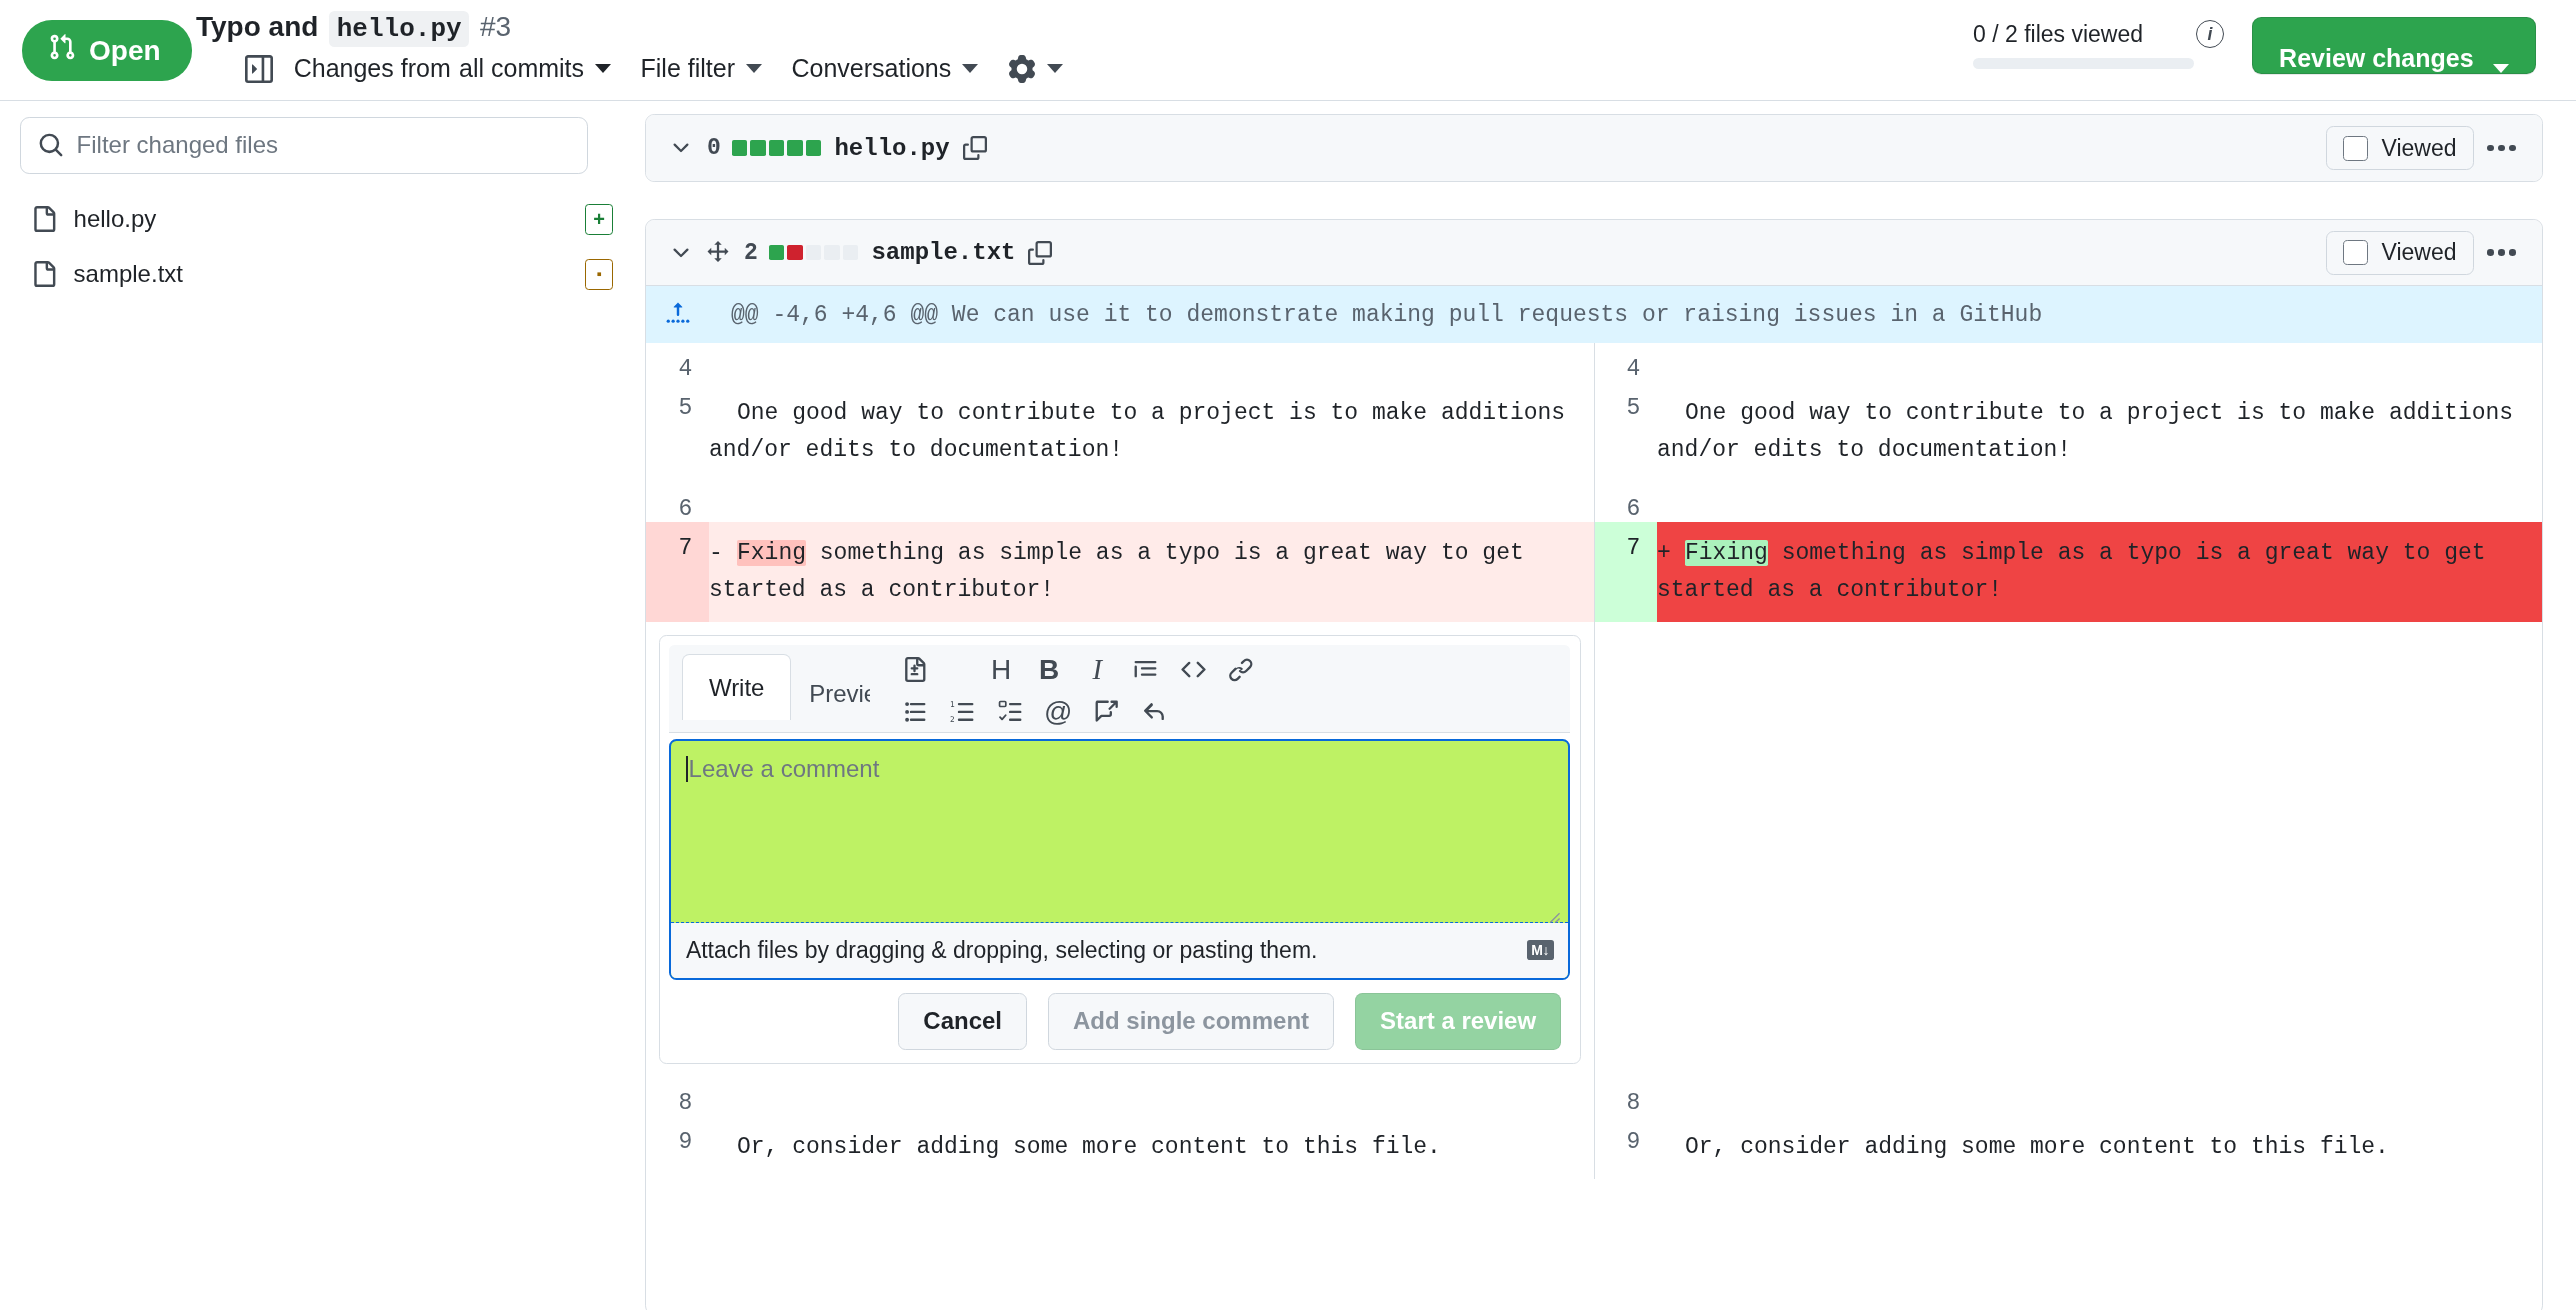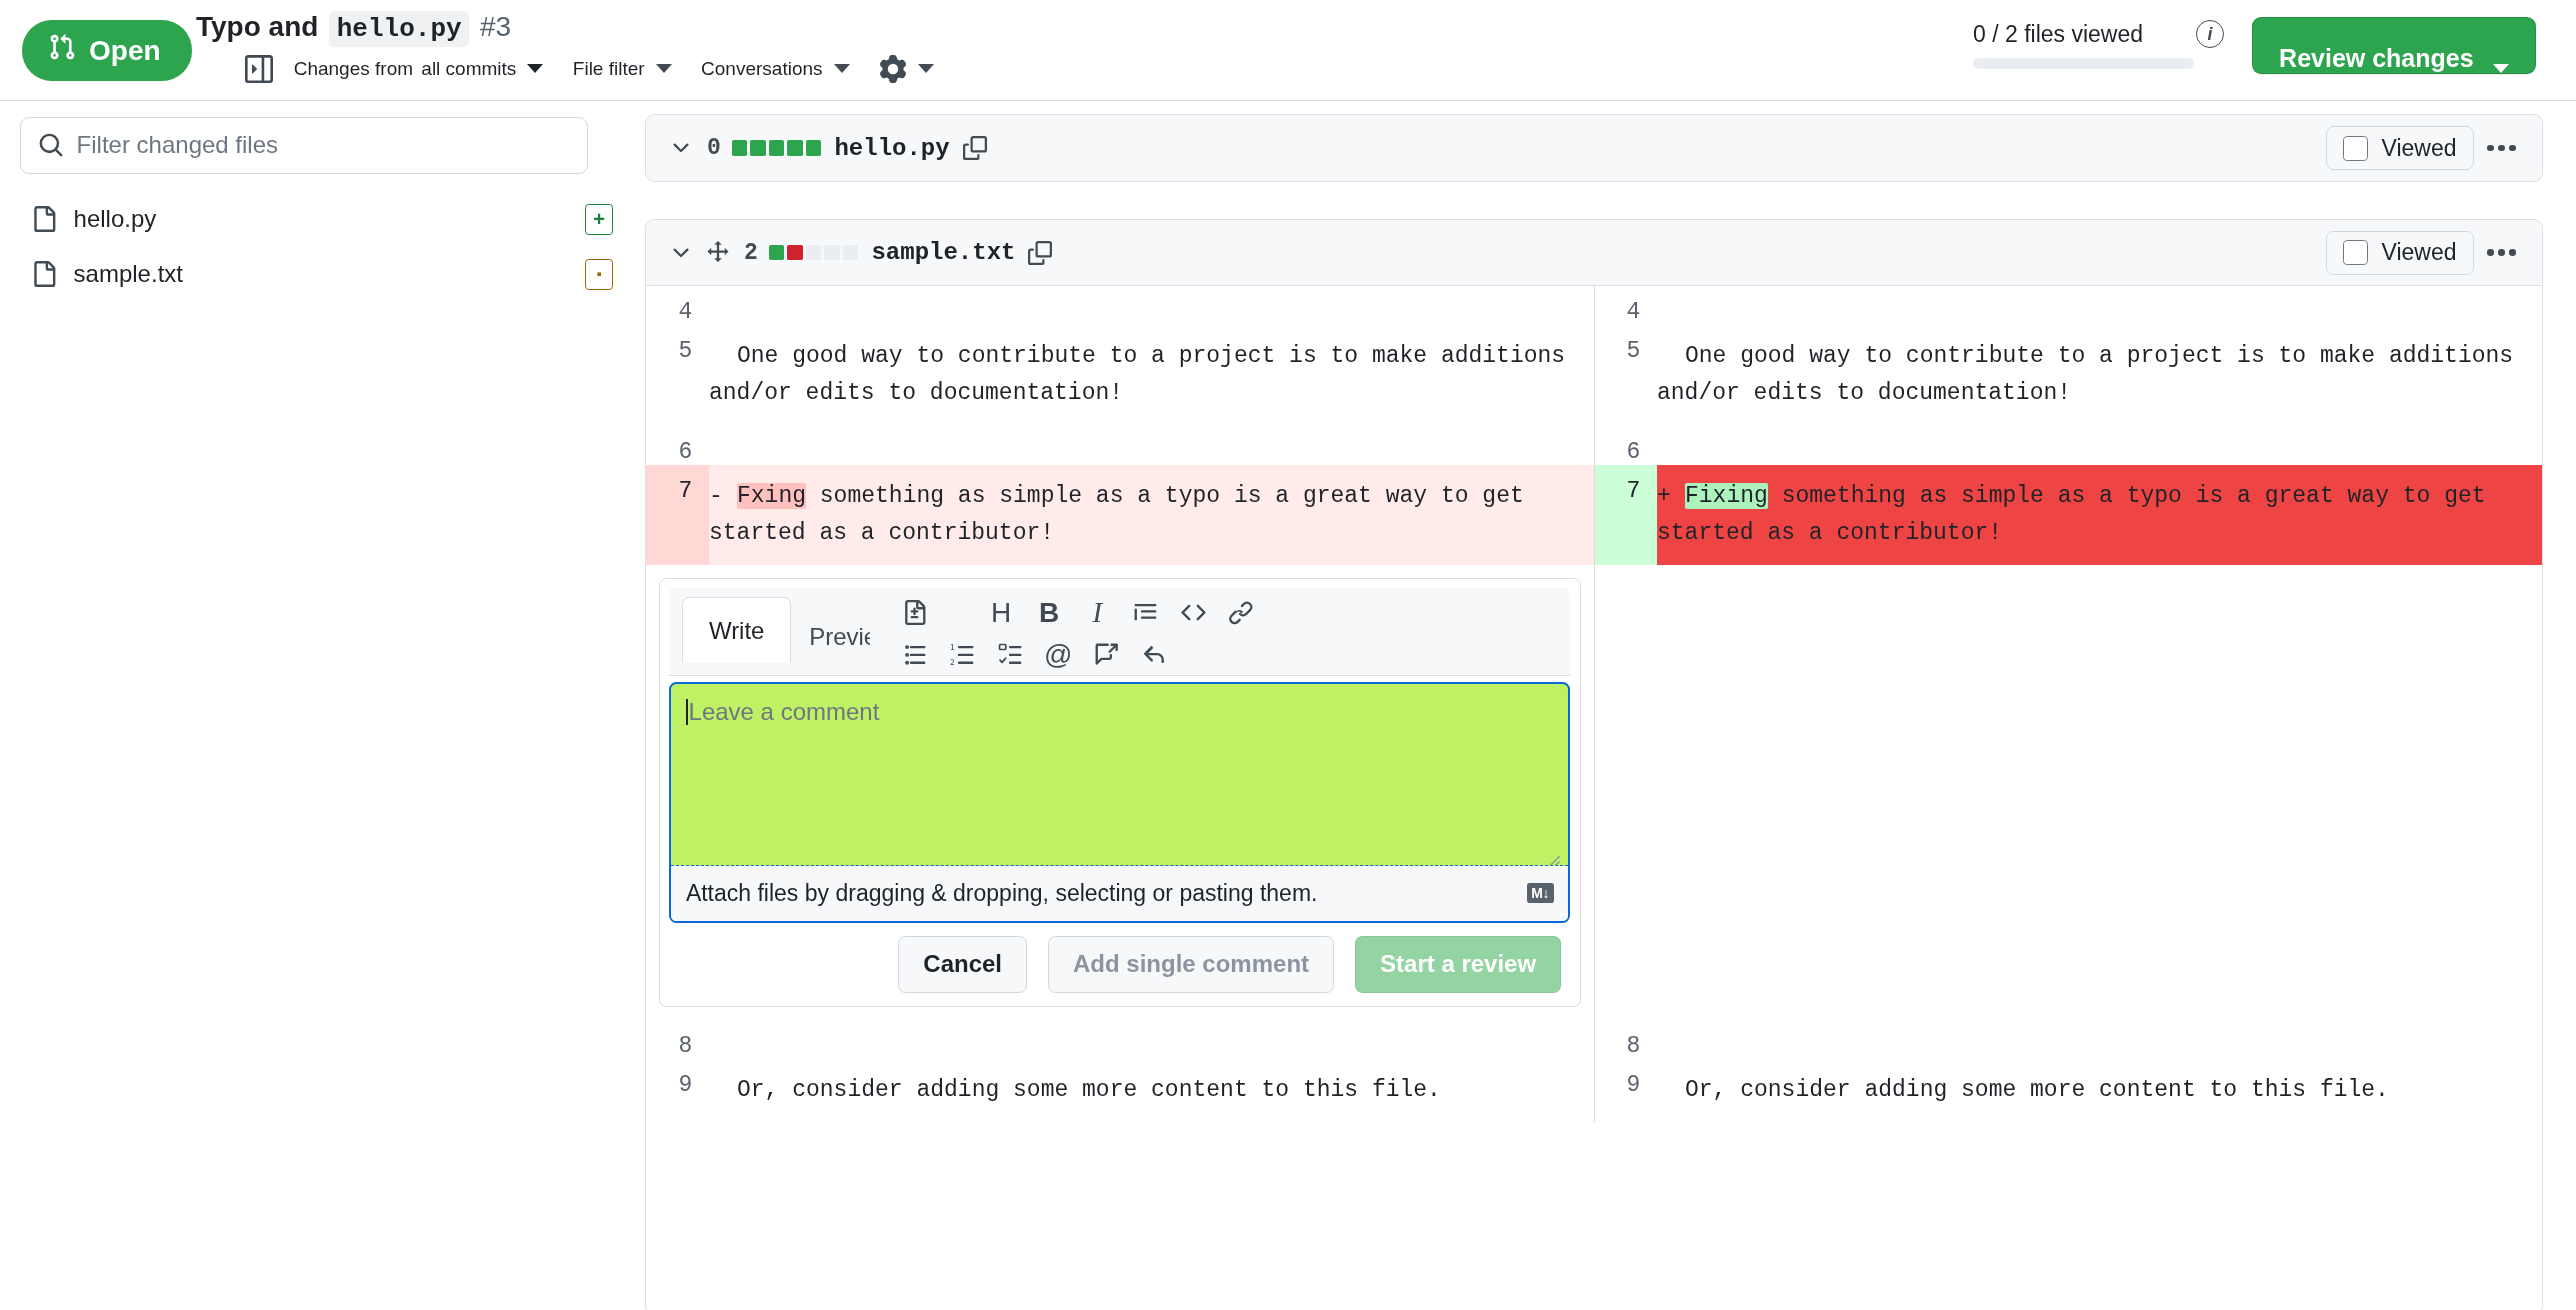--- a/index.html
+++ b/index.html
@@ -44,21 +44,21 @@
     display: flex; align-items: center; gap: 0;
     white-space: nowrap;
   }
   .icon-btn-plain {
     width: 41px; height: 41px;
     display: flex; align-items: center; justify-content: center;
     color: #424a53; cursor: pointer;
   }
   .subbar-item {
     display: flex; align-items: center; gap: 8.3px;
-    font-size: 19px; color: #1f2328;
+    font-size: 25px; color: #1f2328;
     padding: 5.5px 14.7px; cursor: pointer;
   }
   .subbar-item .strong { font-weight: 400; }
   .caret {
     width: 0; height: 0;
     border-left: 8.3px solid transparent;
     border-right: 8.3px solid transparent;
     border-top: 9.2px solid #1f2328;
     display: inline-block;
     margin-left: 2.8px;
@@ -504,20 +504,33 @@
 
     <table class="diff">
       <colgroup>
         <col style="width:63px">
           <col>
           <col style="width:63px">
           <col>
       </colgroup>
 
       <tbody>
+          <tr class="hunk-row">
+        <td class="expander">
+          <svg width="26" height="26" viewBox="0 0 16 16" fill="currentColor">
+                <path d="M8.177 1.427 5.427 4.177a.25.25 0 0 0 .177.427H7.25v4.5a.75.75 0 0 0 1.5 0v-4.5h1.646a.25.25 0 0 0 .177-.427l-2.75-2.75a.25.25 0 0 0-.354 0Z"></path>
+                <circle cx="2" cy="13" r="1"></circle>
+                <circle cx="5" cy="13" r="1"></circle>
+                <circle cx="8" cy="13" r="1"></circle>
+                <circle cx="11" cy="13" r="1"></circle>
+                <circle cx="14" cy="13" r="1"></circle>
+              </svg>
+        </td>
+        <td class="hunk-text" colspan="3">@@ -4,6 +4,6 @@ We can use it to demonstrate making pull requests or raising issues in a GitHub</td>
+      </tr>
 
       <tr>
         <td class="ln">4</td>
         <td class="code"></td>
         <td class="ln split">4</td>
         <td class="code"></td>
       </tr>
 
       <tr>
         <td class="ln">5</td>

